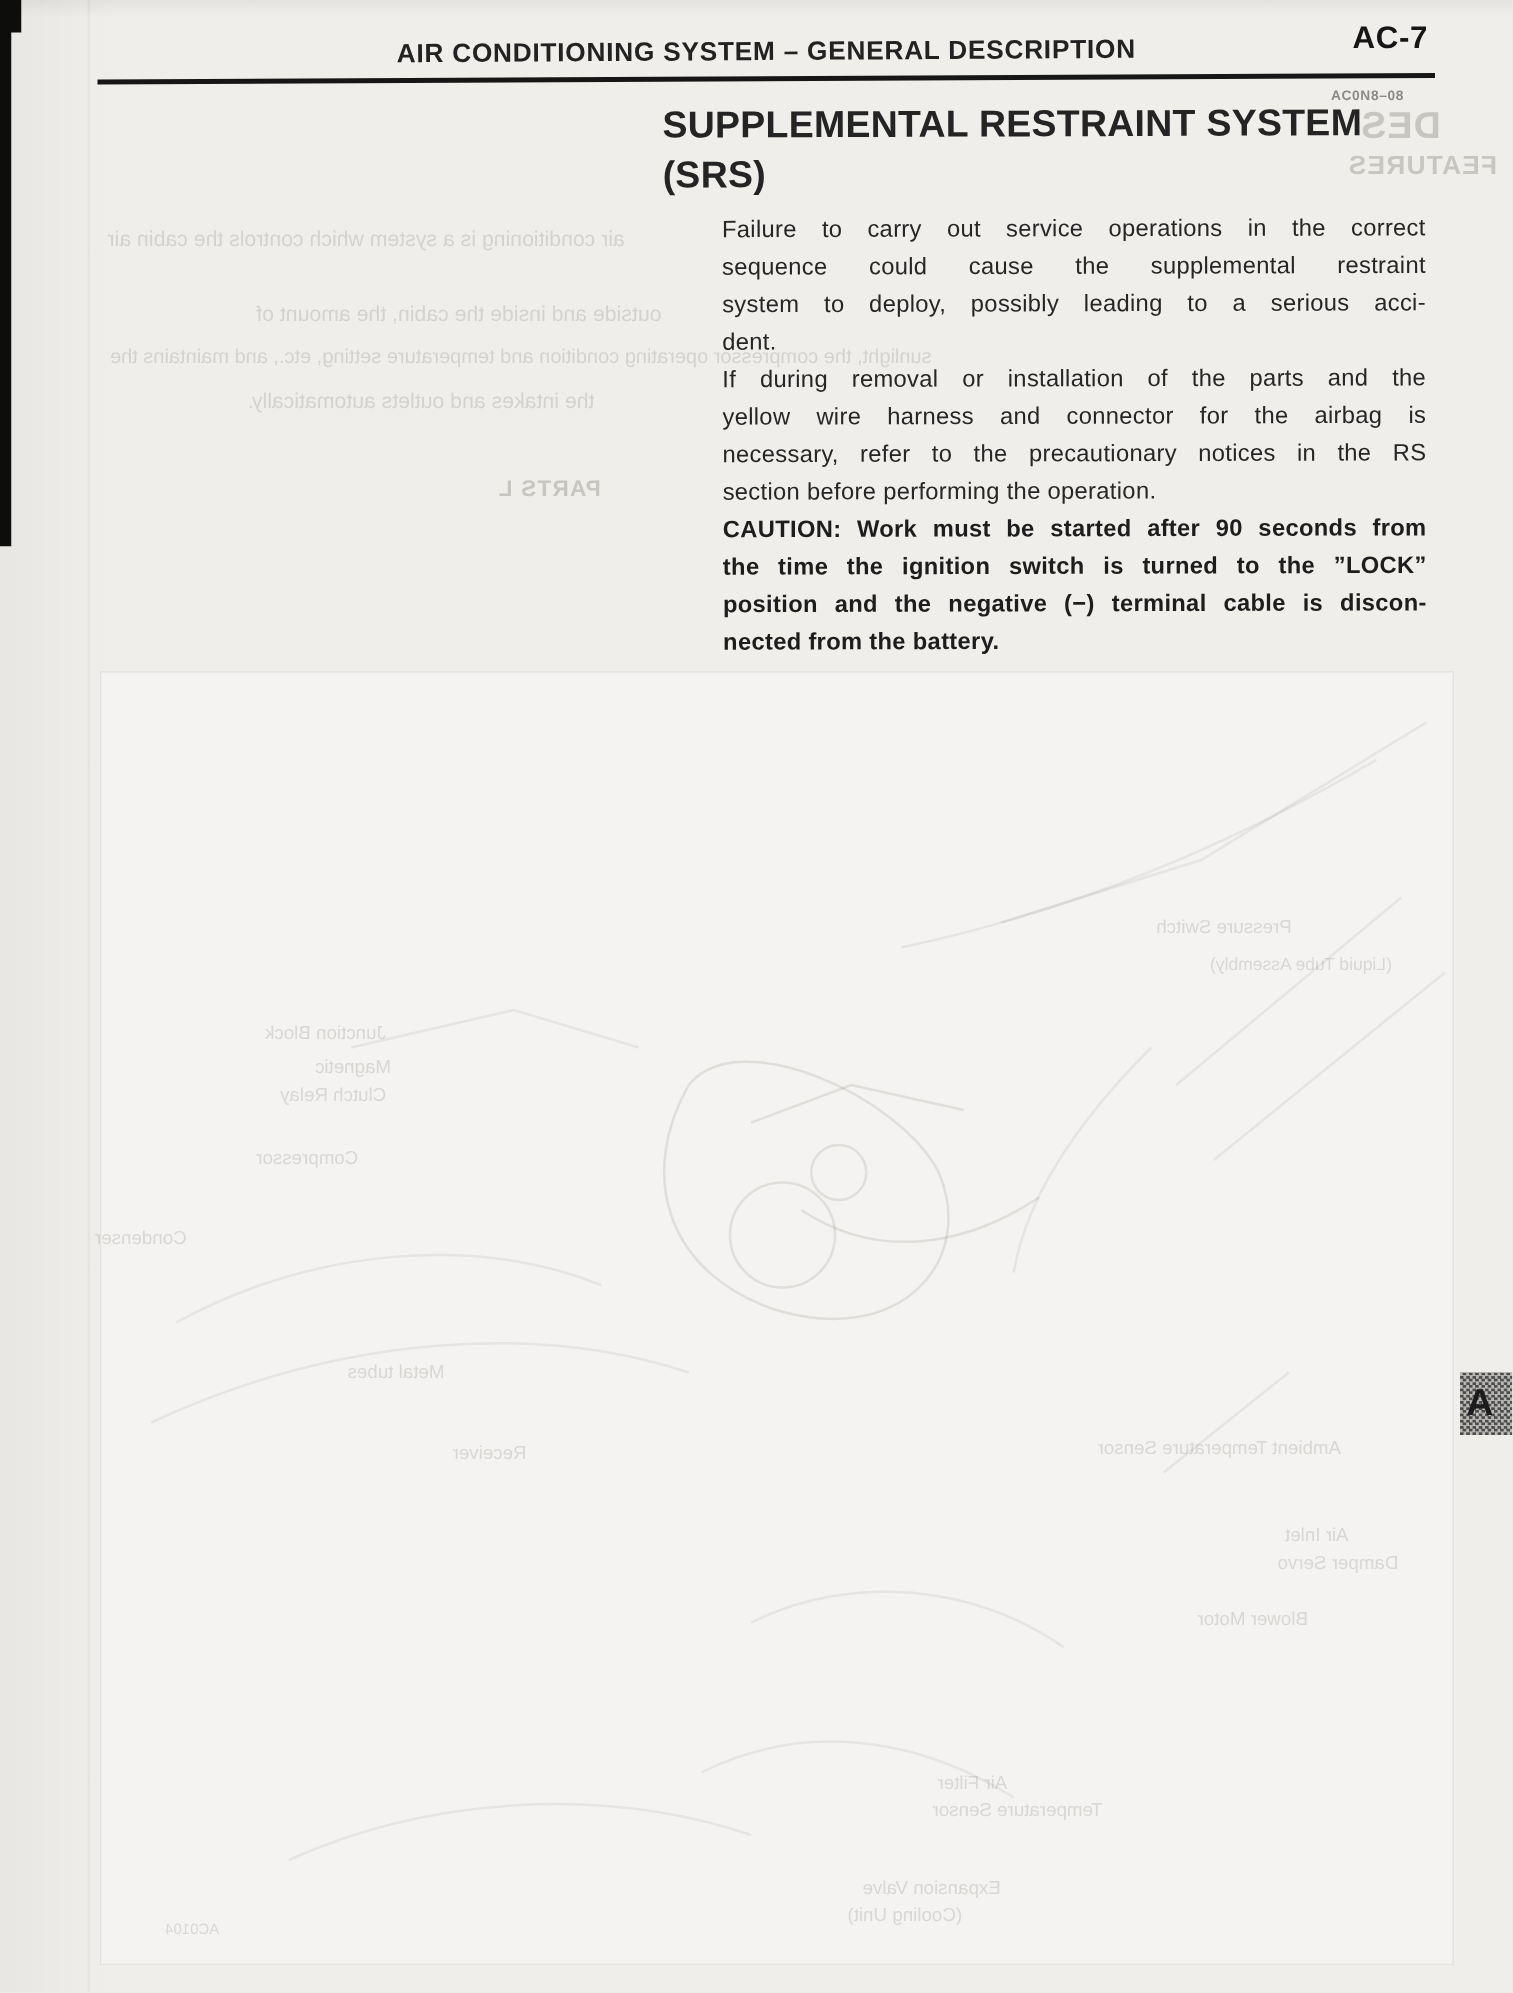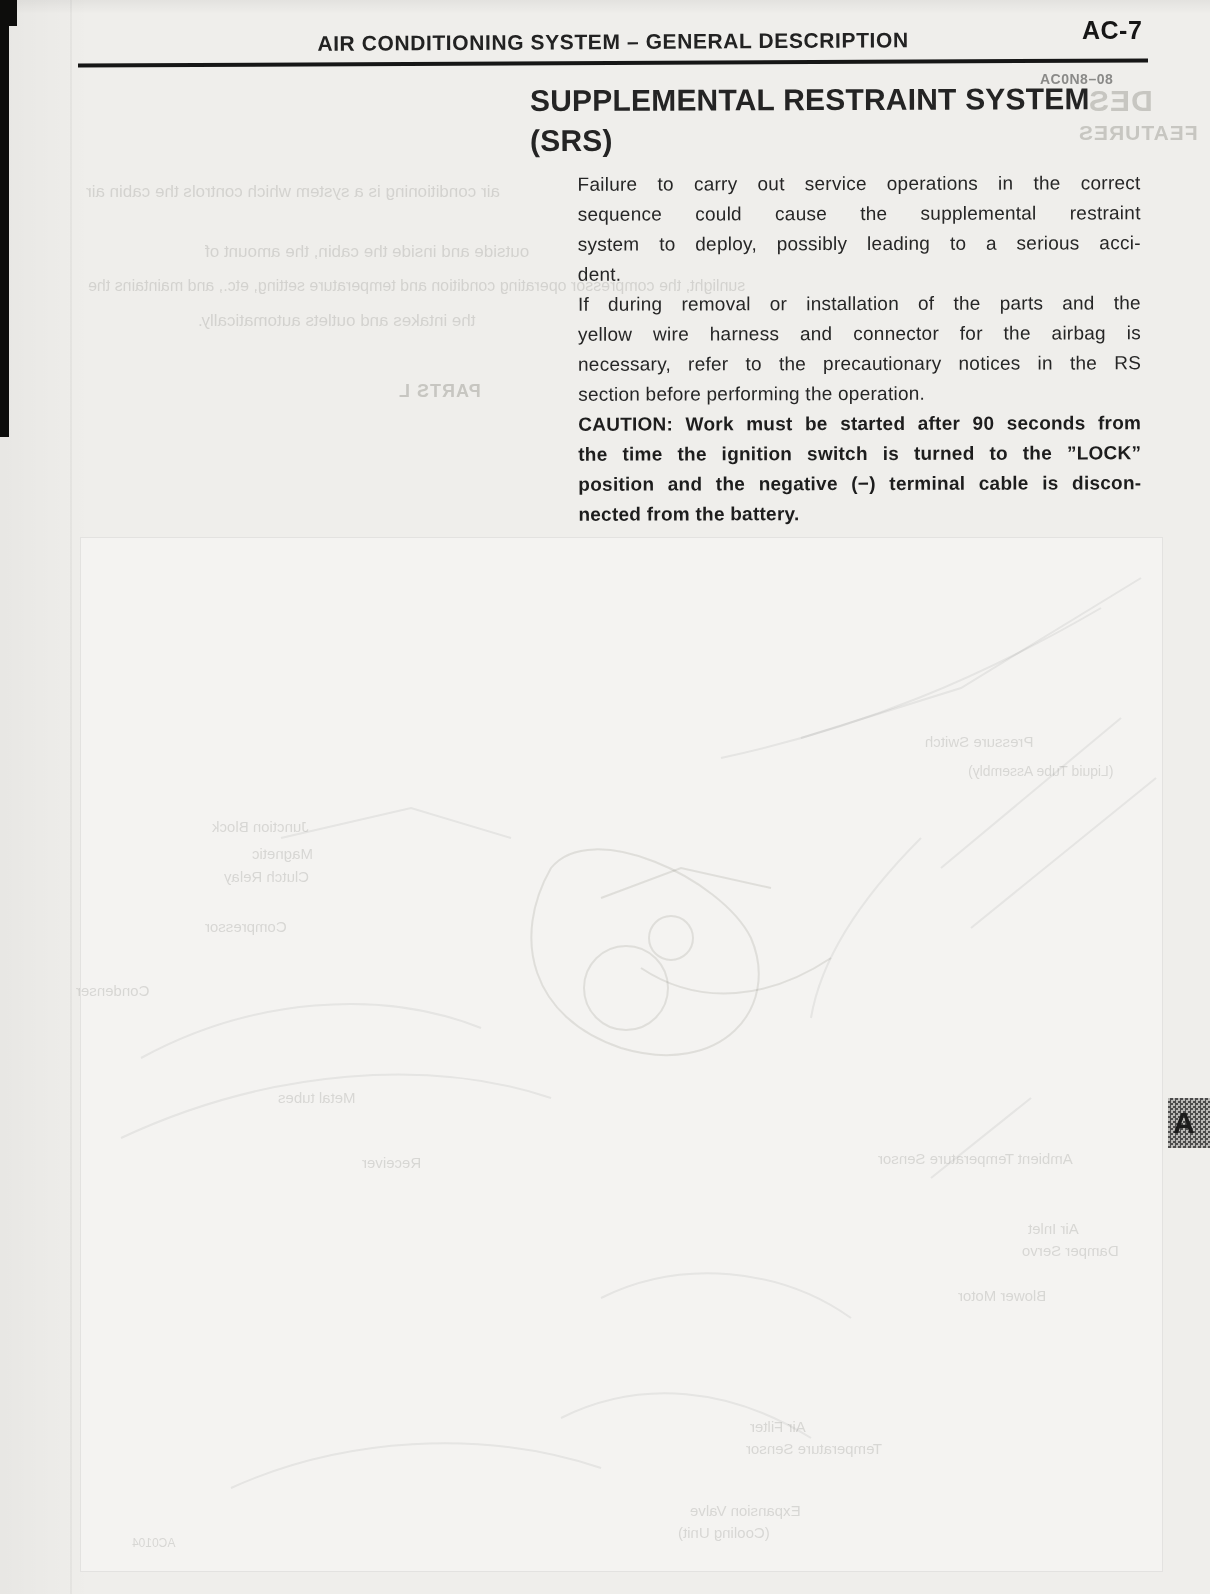--- a/index.html
+++ b/index.html
@@ -34,22 +34,22 @@
   }
   .header-rule{
     position:absolute; left:78px; top:61px; width:1070px; height:4px;
     background:var(--rule); transform:rotate(-0.28deg);
   }
   .page-number{
     position:absolute; left:1082px; top:16px; font-size:25px; font-weight:700;
     letter-spacing:0.5px; color:#161616;
   }
   .section-code{
-    position:absolute; left:1040px; top:71px; width:108px; text-align:left;
-    font-size:14px; font-weight:700; color:#8a8a88; letter-spacing:0.5px;
+    position:absolute; left:1040px; top:71px; width:108px; text-align:center;
+    font-size:11px; font-weight:700; color:#8a8a88; letter-spacing:0.5px;
   }
 
   .article-title{
     position:absolute; left:530px; top:80px; width:620px;
     font-size:30px; font-weight:700; color:#242424; letter-spacing:0.2px;
     line-height:40px; transform:rotate(-0.2deg);
   }
   .article-body{
     position:absolute; left:578px; top:169px; width:563px;
     transform:rotate(-0.15deg);

